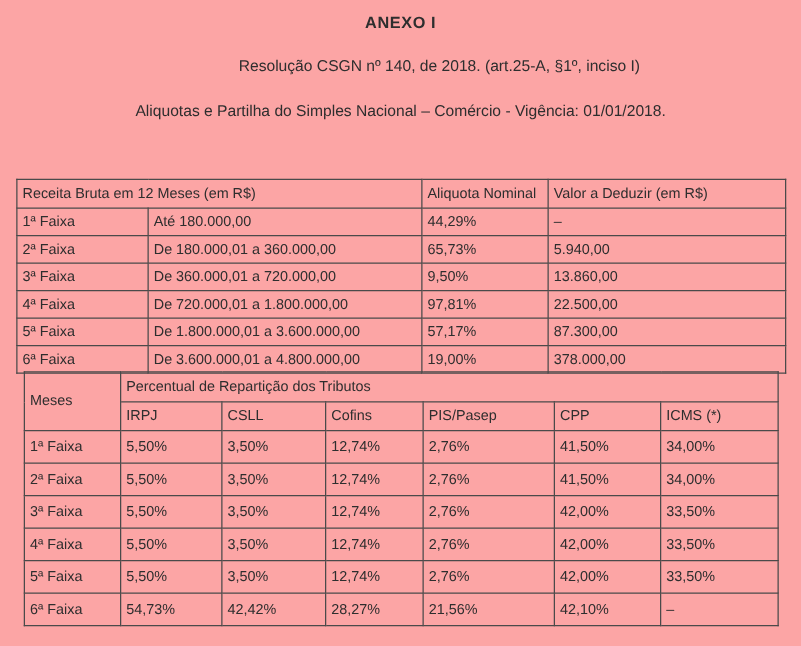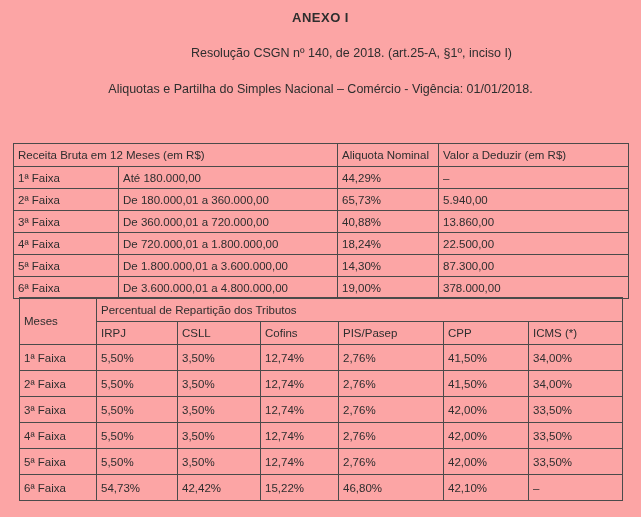--- a/index.html
+++ b/index.html
@@ -109,33 +109,33 @@
       </tr>
       <tr>
         <td>2ª Faixa</td>
         <td>De 180.000,01 a 360.000,00</td>
         <td>65,73%</td>
         <td>5.940,00</td>
       </tr>
       <tr>
         <td>3ª Faixa</td>
         <td>De 360.000,01 a 720.000,00</td>
-        <td>40,88%</td>
+        <td>9,50%</td>
         <td>13.860,00</td>
       </tr>
       <tr>
         <td>4ª Faixa</td>
         <td>De 720.000,01 a 1.800.000,00</td>
-        <td>18,24%</td>
+        <td>97,81%</td>
         <td>22.500,00</td>
       </tr>
       <tr>
         <td>5ª Faixa</td>
         <td>De 1.800.000,01 a 3.600.000,00</td>
-        <td>14,30%</td>
+        <td>57,17%</td>
         <td>87.300,00</td>
       </tr>
       <tr>
         <td>6ª Faixa</td>
         <td>De 3.600.000,01 a 4.800.000,00</td>
         <td>19,00%</td>
         <td>378.000,00</td>
       </tr>
     </tbody>
   </table>
@@ -207,21 +207,21 @@
         <td>3,50%</td>
         <td>12,74%</td>
         <td>2,76%</td>
         <td>42,00%</td>
         <td>33,50%</td>
       </tr>
       <tr>
         <td>6ª Faixa</td>
         <td>54,73%</td>
         <td>42,42%</td>
-        <td>15,22%</td>
-        <td>46,80%</td>
+        <td>28,27%</td>
+        <td>21,56%</td>
         <td>42,10%</td>
         <td>–</td>
       </tr>
     </tbody>
   </table>
 
 </div>
 
 </body></html>

